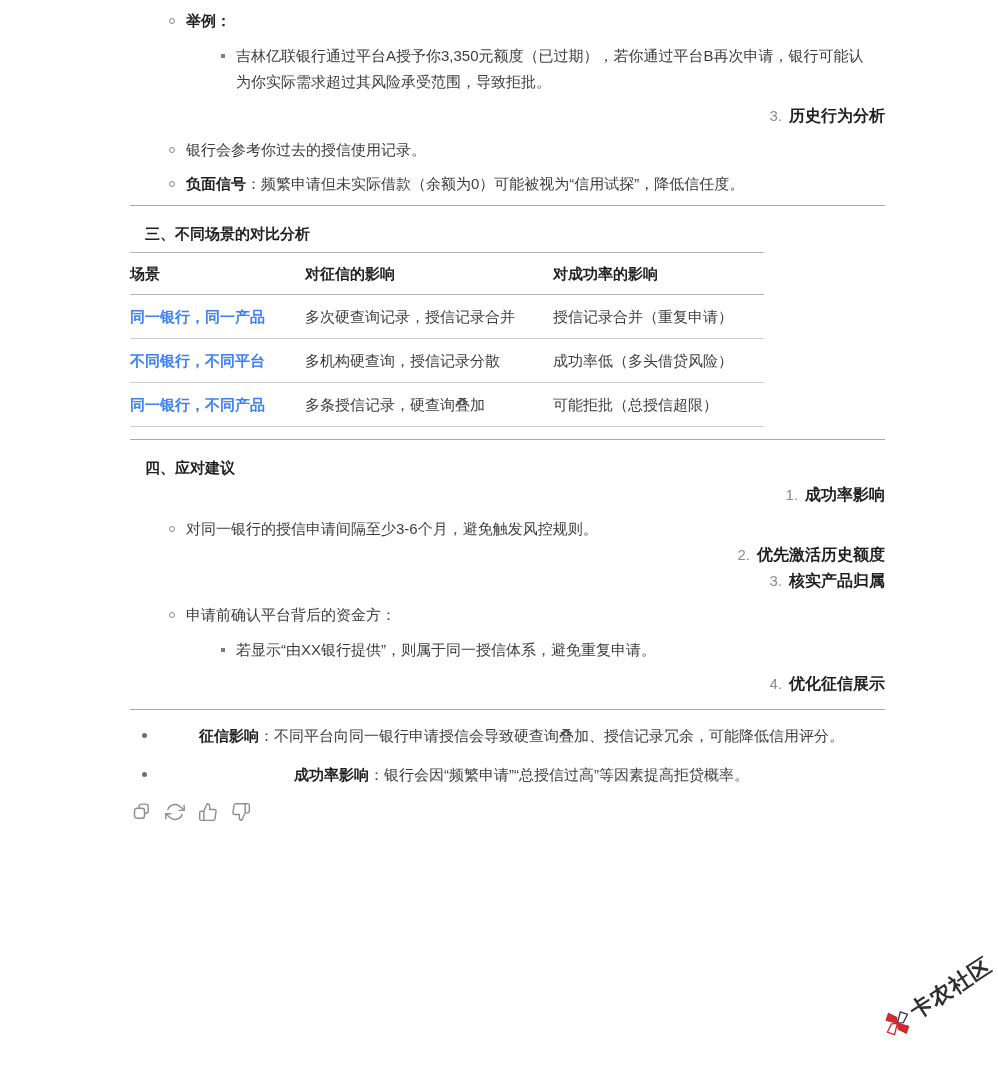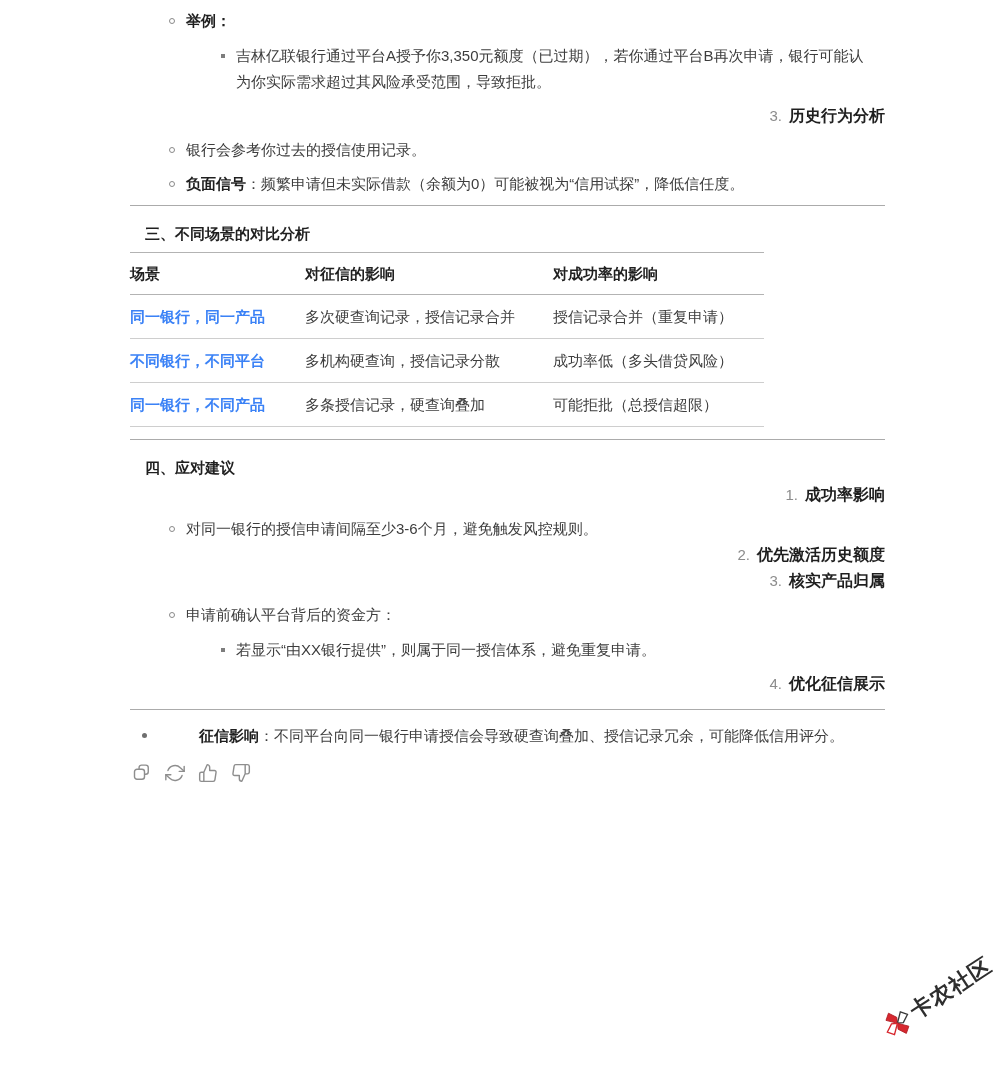--- a/index.html
+++ b/index.html
@@ -139,20 +139,23 @@
     <div class="oli">
       <span class="num">4.</span><span class="otitle">优化征信展示</span>
     </div>
 
     <hr class="divider pre">
 
     <ul class="uldot">
       <li>
         <span class="b">征信影响</span><span>：不同平台向同一银行申请授信会导致硬查询叠加、授信记录冗余，可能降低信用评分。</span>
       </li>
+      <li>
+        <span class="b">成功率影响</span><span>：银行会因“频繁申请”“总授信过高”等因素提高拒贷概率。</span>
+      </li>
     </ul>
 
     <div class="actions">
       <button title="">
         <svg viewBox="0 0 24 24">
           <rect x="8.5" y="2.5" width="11" height="11" rx="3"></rect>
           <rect x="3" y="7.5" width="12" height="12" rx="3" fill="#ffffff"></rect>
         </svg>
       </button>
       <button title="">

